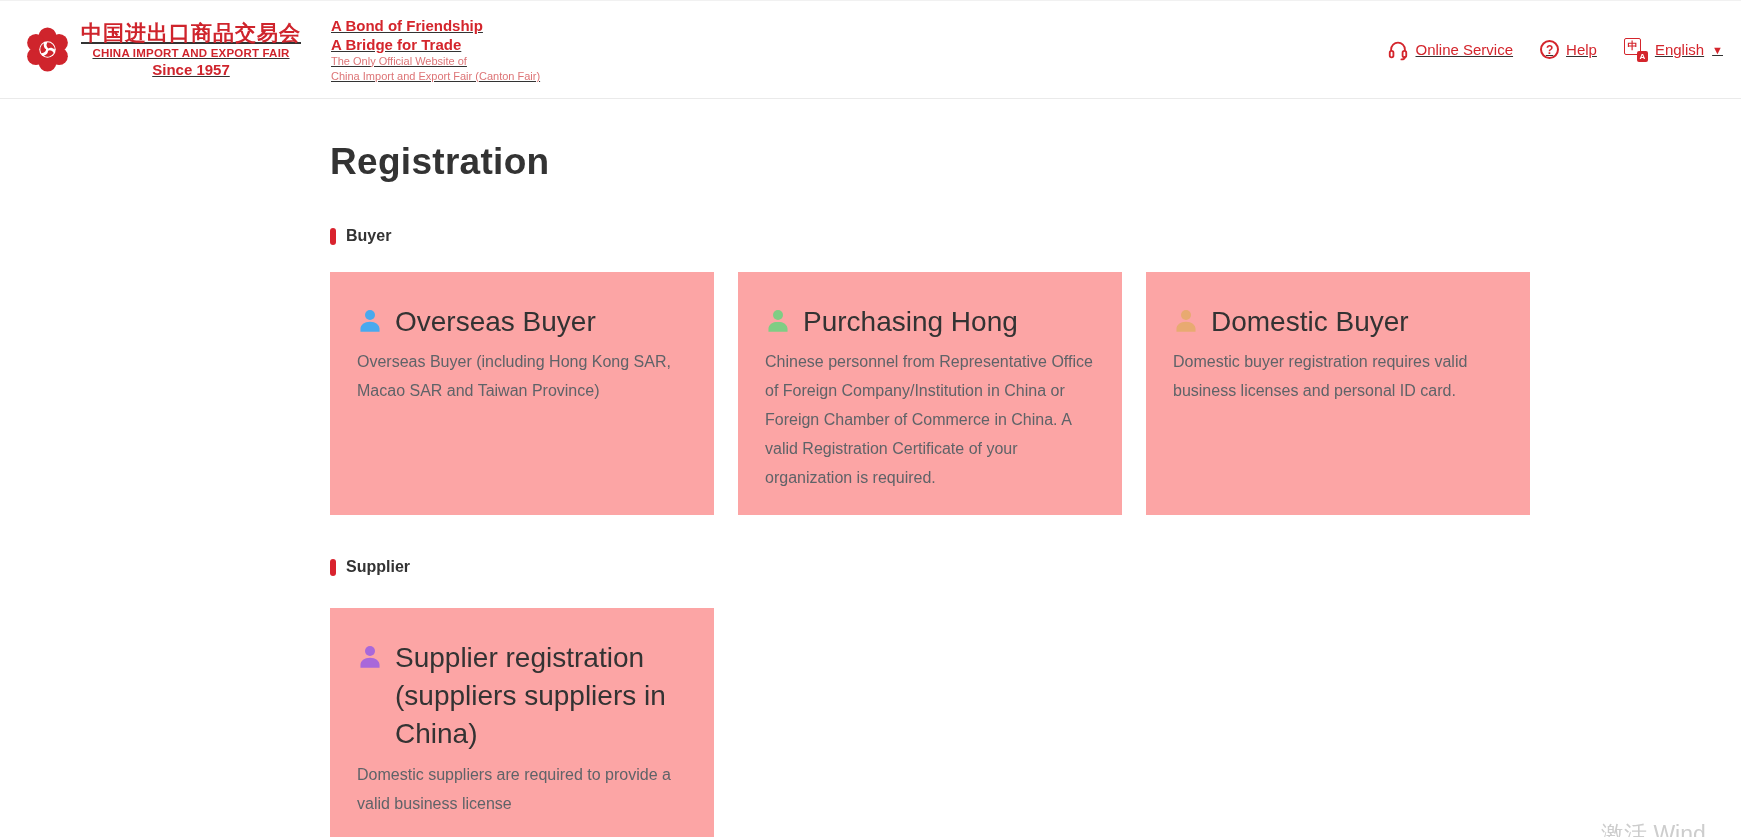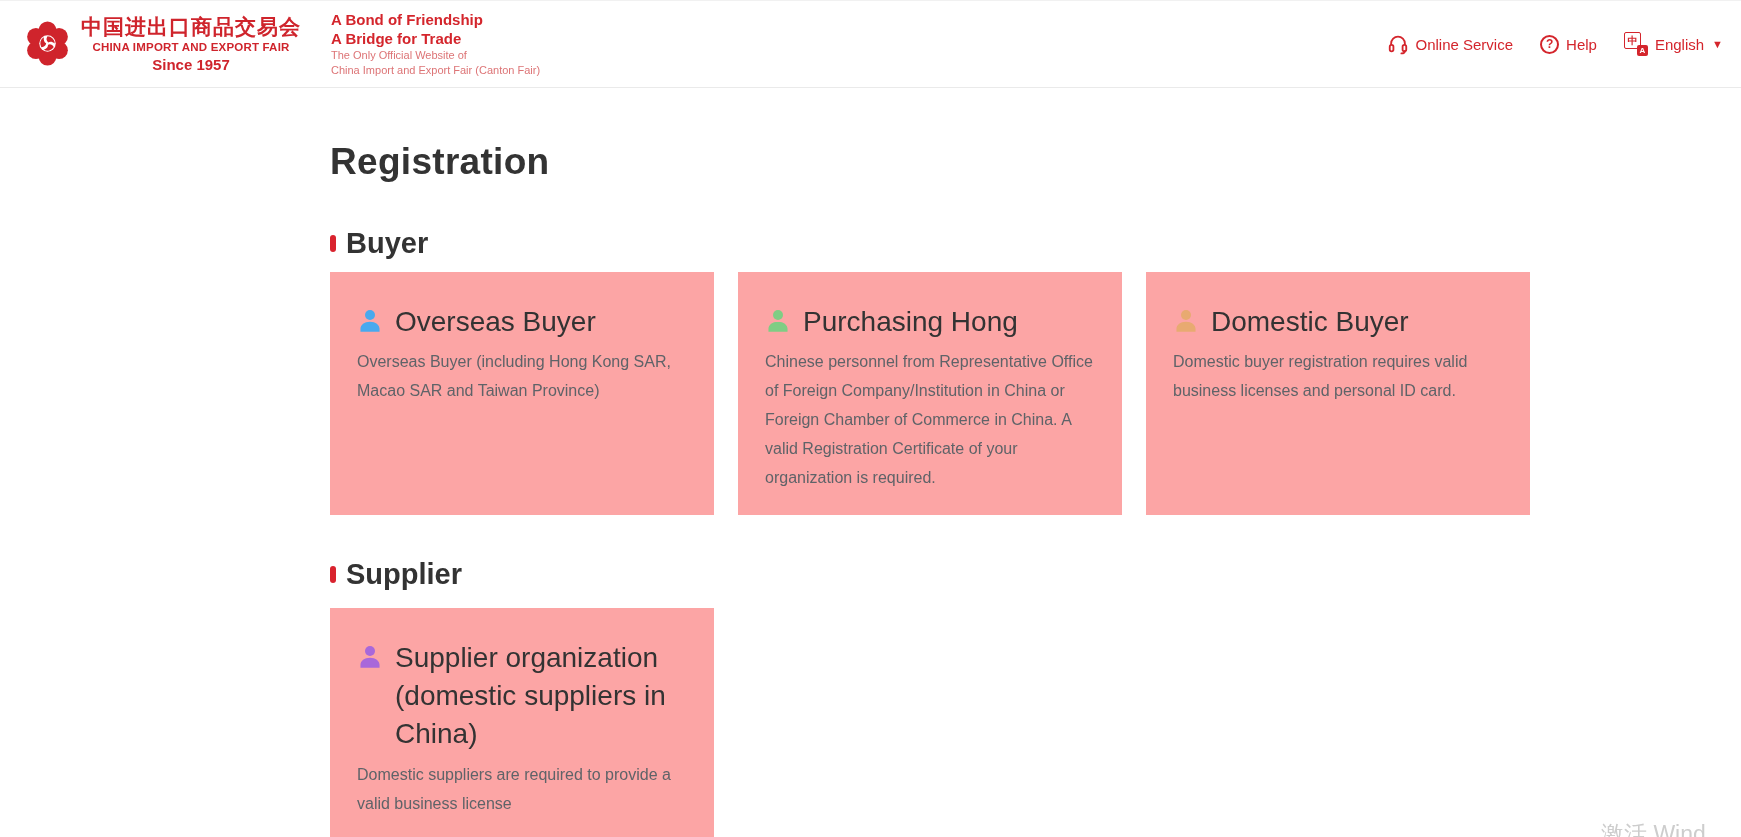--- a/index.html
+++ b/index.html
@@ -4,23 +4,23 @@
 <style>
   * { margin:0; padding:0; box-sizing:border-box; }
   html,body { width:1741px; height:837px; }
   body {
     position:relative; overflow:hidden; background:#ffffff;
     font-family:"Liberation Sans", sans-serif; color:#333;
   }
 
   
   .header {
-    display:flex; align-items:center; height:88px;
+    display:flex; align-items:center; height:99px;
     border-top:1px solid #f1f1f1; border-bottom:1px solid #eaeaea;
-    padding:0 18px 0 24px; background:#fff;
+    padding:0 18px 0 24px; background:#fff;text-decoration:underline;
   }
   .logo-group { display:flex; align-items:center; gap:10px; cursor:pointer; }
   .logo-flower { width:47px; height:47px; flex:0 0 auto; }
   .logo-text { text-align:center; color:#cf242c; line-height:1.15; }
   .logo-cn { font-size:21px; font-weight:bold; letter-spacing:1px; white-space:nowrap; }
   .logo-en { font-size:11.5px; font-weight:bold; letter-spacing:.2px; margin-top:2px; white-space:nowrap; }
   .logo-since { font-size:15px; font-weight:bold; margin-top:1px; }
 
   .tagline { margin-left:30px; }
   .tag-main { font-size:15px; font-weight:bold; color:#d4252c; line-height:19px; }
@@ -50,21 +50,21 @@
   }
   .lang-arrow { font-size:11px; margin-left:1px; }
 
   
   .page-title {
     position:absolute; left:330px; top:141px;
     font-size:37px; font-weight:bold; color:#333; letter-spacing:.3px;
   }
   .section-label { position:absolute; left:330px; display:flex; align-items:center; gap:10px; }
   .section-label .bar { width:6px; height:17px; background:#d9232e; border-radius:3px; }
-  .section-label .txt { font-size:29px; font-weight:bold; color:#333; }
+  .section-label .txt { font-size:16px; font-weight:bold; color:#333; }
   .label-buyer { top:227px; }
   .label-supplier { top:558px; }
 
   .cards-row { position:absolute; left:330px; display:flex; gap:24px; }
   .row-buyer { top:272px; }
   .row-supplier { top:608px; }
 
   .card {
     width:384px; height:243px; background:#fca5a5;
     padding:31px 27px 0 27px; cursor:pointer;
@@ -198,20 +198,20 @@
 </div>
 
 <div class="cards-row row-supplier">
 
   <div class="card card-tall">
     <div class="card-head">
       <svg viewBox="0 0 24 24" fill="#a868da">
         <circle cx="12" cy="6.4" r="4.6"></circle>
         <path d="M12 12.6c-5.2 0-8.8 2.9-8.8 6.6V22h17.6v-2.8c0-3.7-3.6-6.6-8.8-6.6z"></path>
       </svg>
-      <div class="card-title title-3l">Supplier organization (domestic suppliers in China)</div>
+      <div class="card-title title-3l">Supplier registration (suppliers suppliers in China)</div>
     </div>
     <div class="card-desc">Domestic suppliers are required to provide a valid business license</div>
   </div>
 
 </div>
 
 <div class="watermark">激活 Wind</div>
 
 </body></html>

